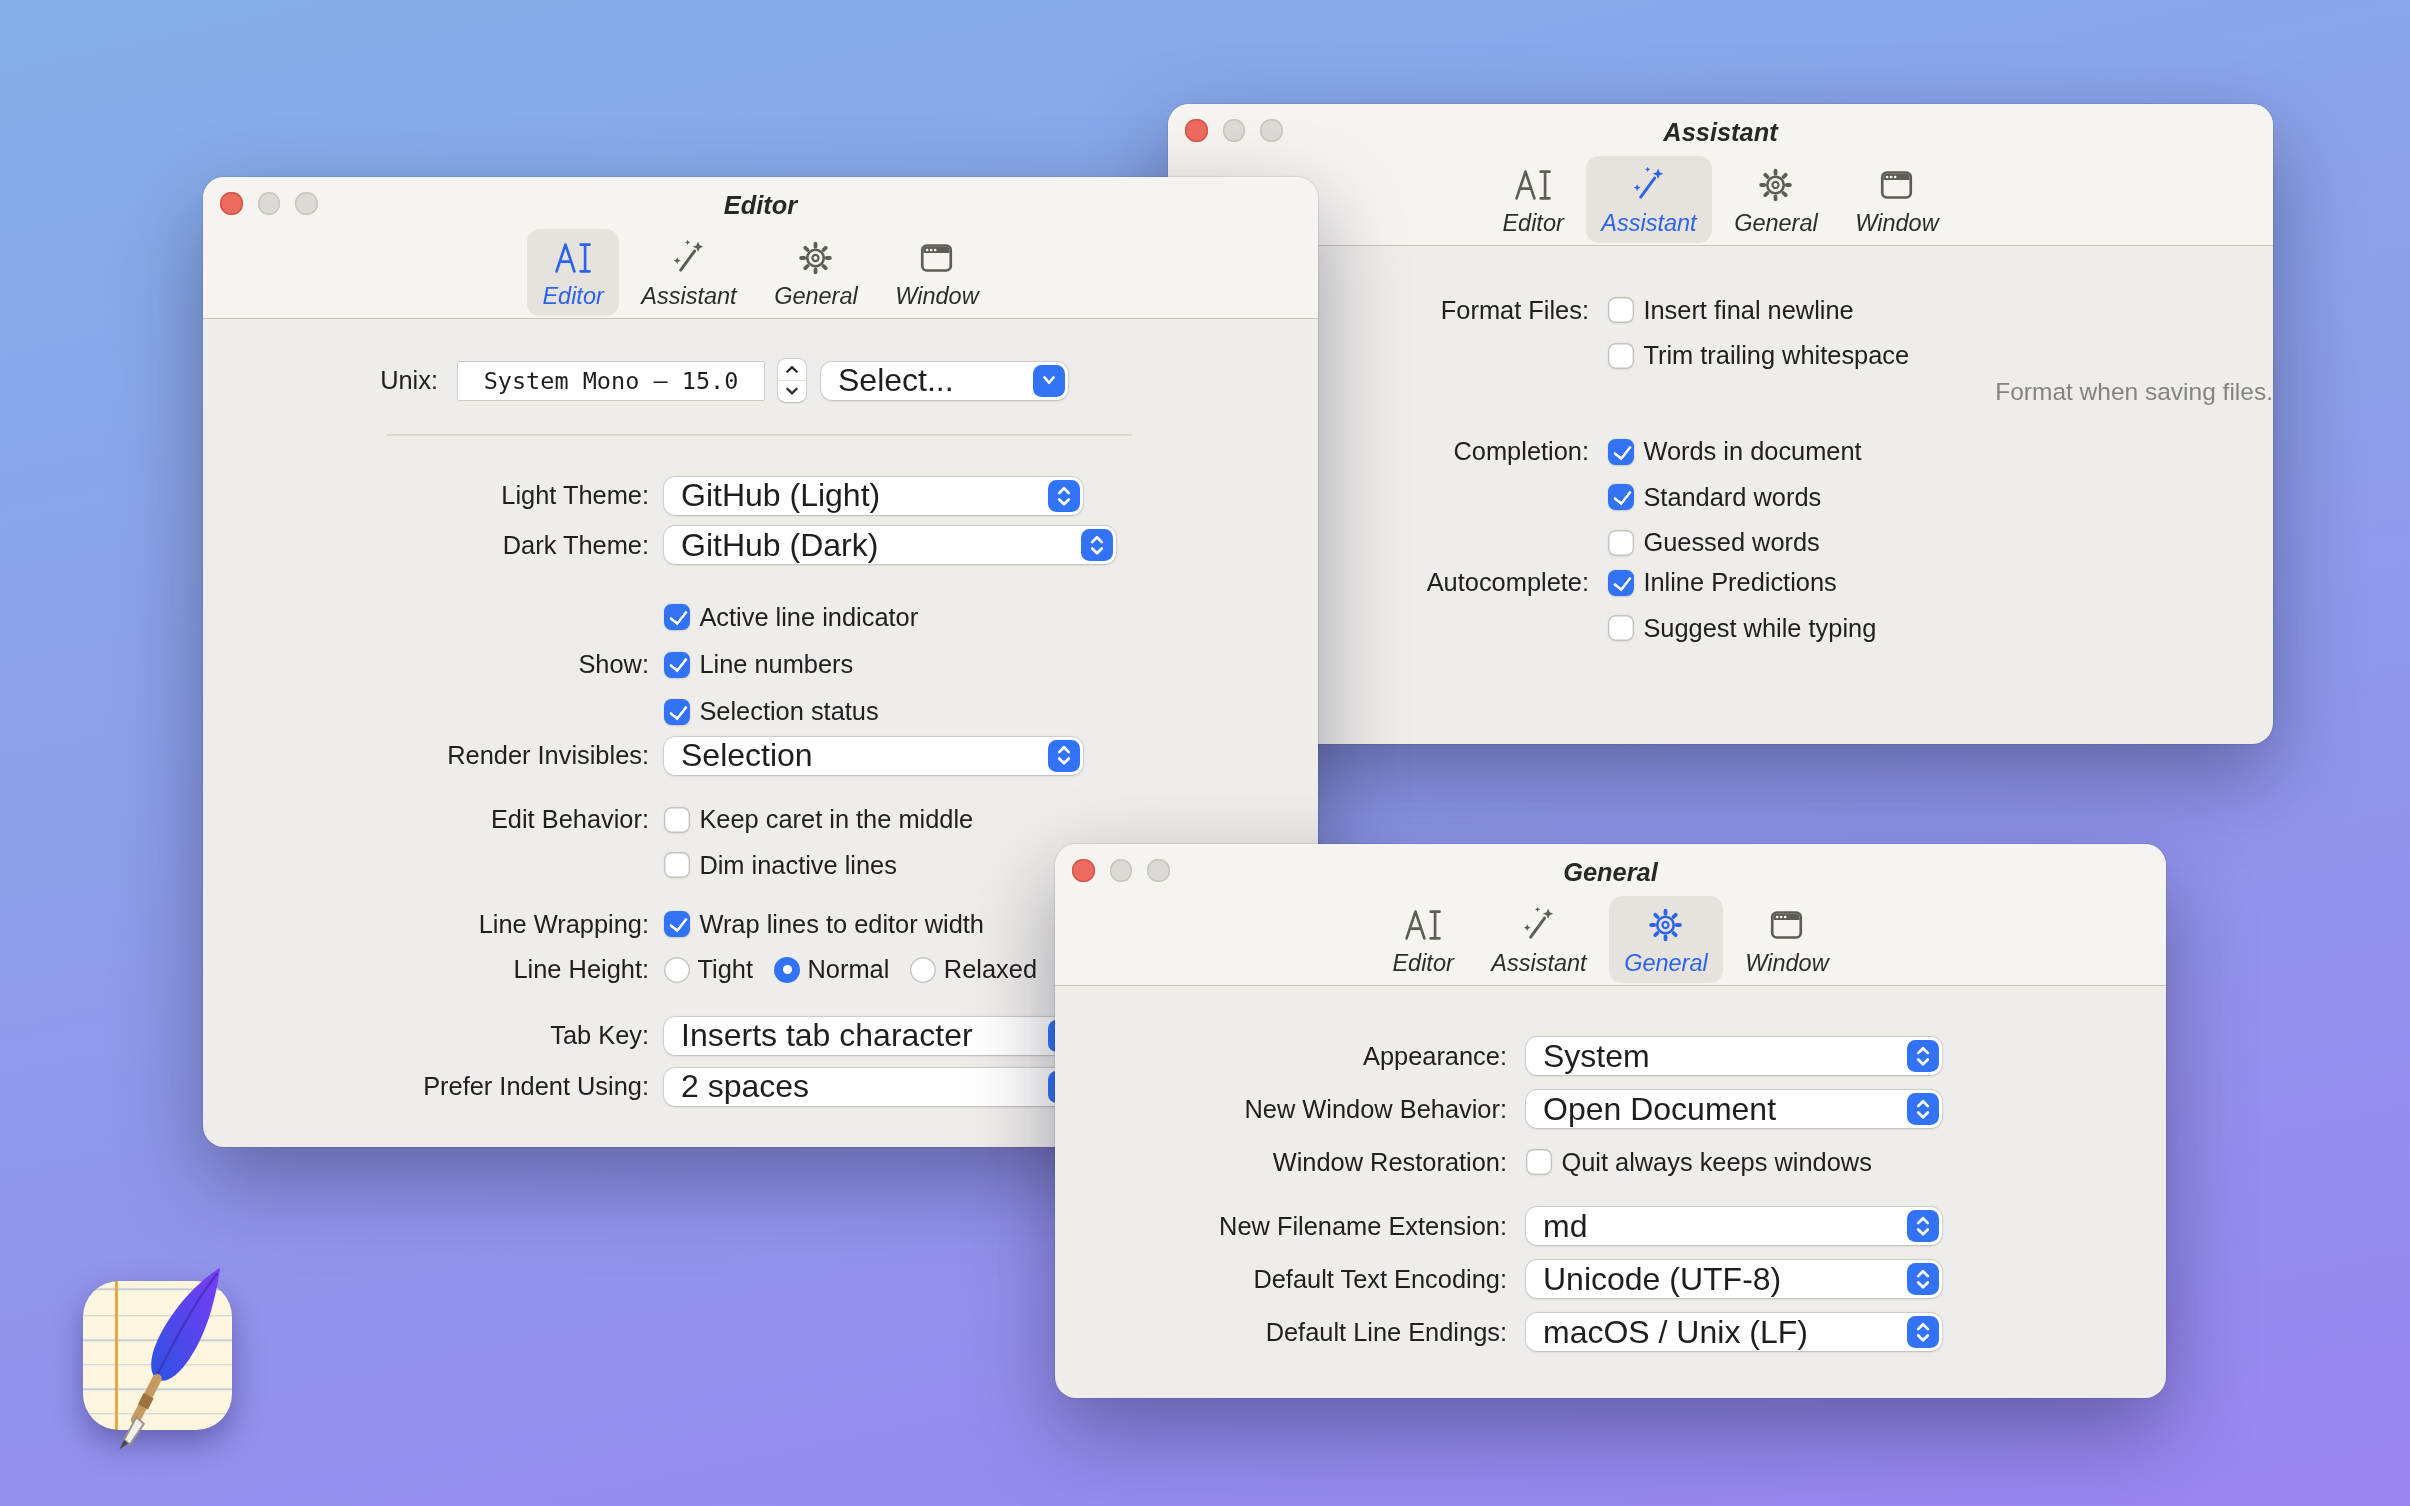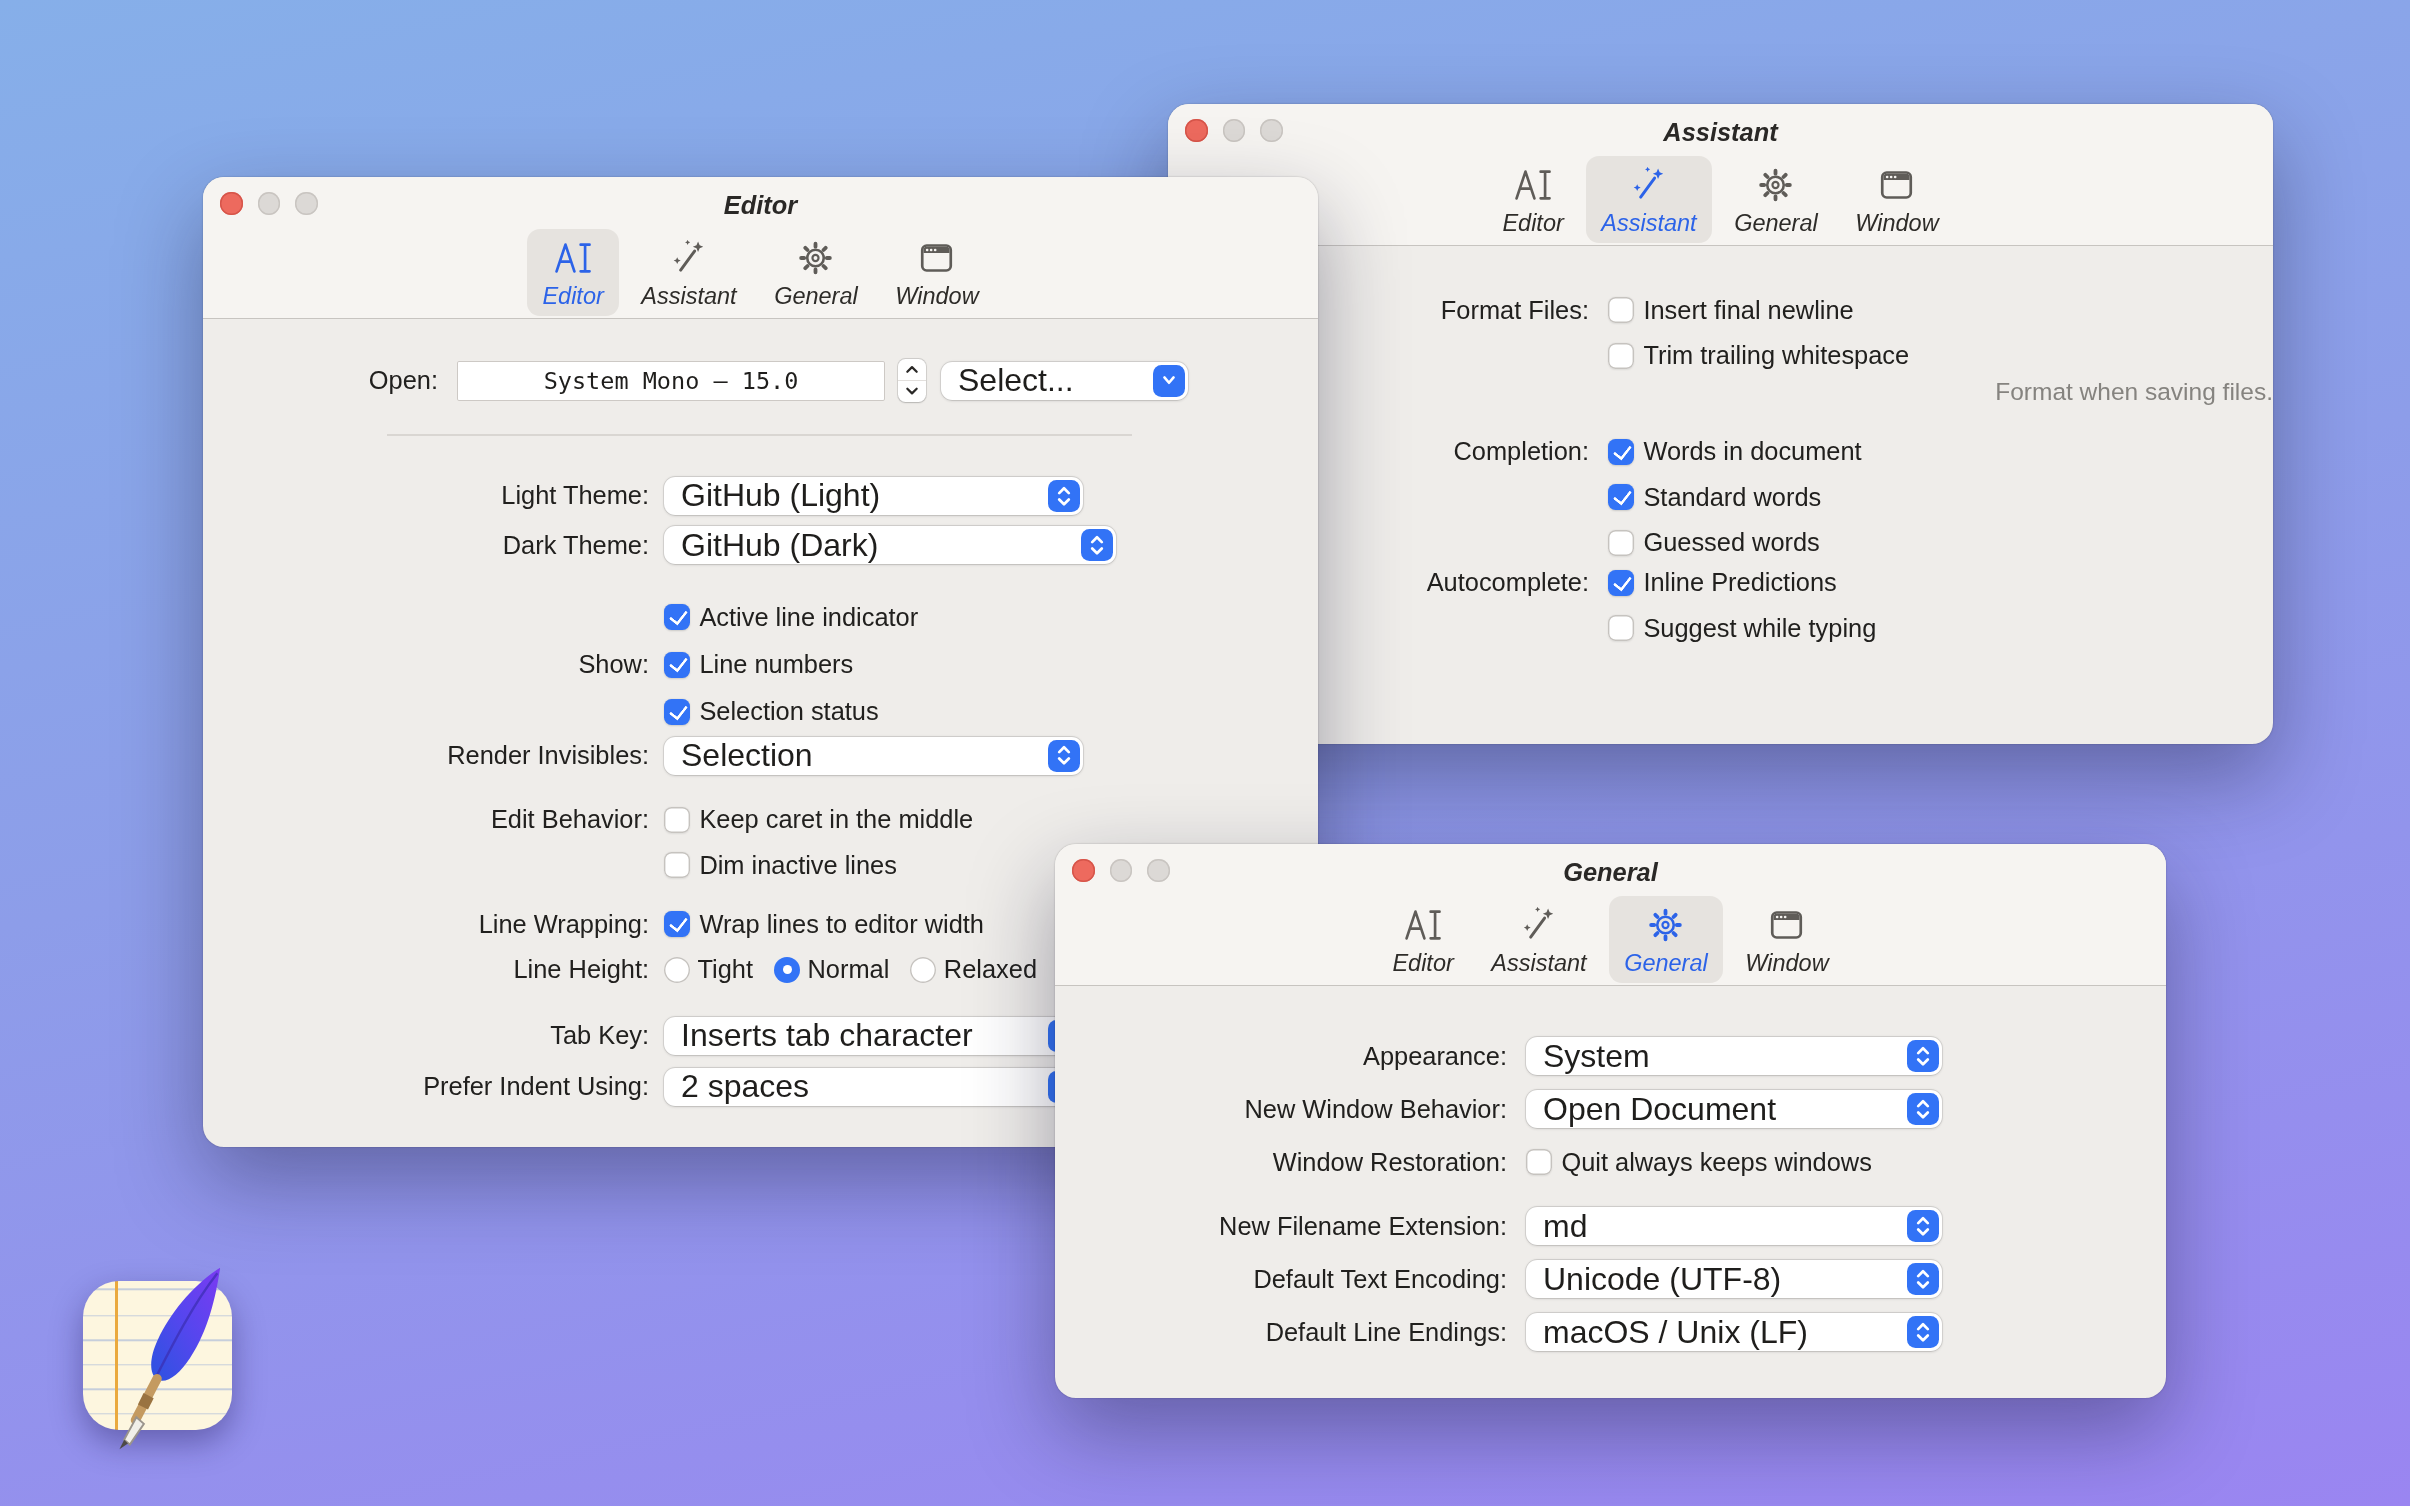--- a/index.html
+++ b/index.html
@@ -61,21 +61,21 @@
   .rd.on::after { content:""; position:absolute; left:8.5px; top:8.5px; width:9.4px; height:9.4px; border-radius:50%; background:#fff; }
   .ritem { display:flex; align-items:center; margin-right:21px; }
 
   .popup, .pulldown { height:38px; background:#fff; border-radius:11.3px;
         box-shadow:0 0 0 0.9px rgba(0,0,0,.09), 0 0.9px 2.8px rgba(0,0,0,.14);
         display:flex; align-items:center; padding:0 2.8px 0 17px; }
   .pval { flex:1; font-size:32px; color:#1f1e1c; white-space:nowrap; overflow:hidden; }
   .cap { width:32px; height:32px; border-radius:8.5px; background:#3273f6;
         display:flex; align-items:center; justify-content:center; flex-shrink:0; }
 
-  .field { width:428px; height:40px; background:#fff; border:0.9px solid #cdc9c5; border-radius:1.9px;
+  .field { width:308px; height:40px; background:#fff; border:0.9px solid #cdc9c5; border-radius:1.9px;
         display:flex; align-items:center; justify-content:center;
         font-family:"DejaVu Sans Mono", monospace; font-size:23.5px; color:#1f1e1c; }
   .stepper { width:28px; height:43px; margin:0 15px 0 13px; background:#fff; border-radius:7.5px;
         box-shadow:0 0 0 0.9px rgba(0,0,0,.1), 0 0.9px 1.9px rgba(0,0,0,.15);
         display:flex; flex-direction:column; overflow:hidden; }
   .stephalf { flex:1; display:flex; align-items:center; justify-content:center; }
   .stephalf:first-child { border-bottom:0.9px solid #e2dfdc; }
 
   
   #assistant-window { left:1168px; top:104px; width:1105px; height:640px; z-index:1; }
@@ -256,21 +256,21 @@
               <circle cx="17" cy="12" r="1.5" fill="#f6f4f1"></circle>
               <circle cx="21.5" cy="12" r="1.5" fill="#f6f4f1"></circle>
             </svg>
           </span>
         <span class="tlabel">Window</span>
       </div>
     </div>
   </div>
   <div class="content">
     <div class="row" style="min-height:41px">
-      <div class="rlabel" style="width:235px; margin-right:19px">Open:</div>
+      <div class="rlabel" style="width:235px; margin-right:19px">Unix:</div>
       <div class="field">System Mono — 15.0</div>
       <div class="stepper">
         <div class="stephalf">
             <svg viewBox="0 0 16 10" width="14" height="8.5">
               <path d="M2.5 8l5.5-5.5L13.5 8" fill="none" stroke="#2a2826" stroke-width="2.6" stroke-linecap="round" stroke-linejoin="round"></path>
             </svg>
           </div>
         <div class="stephalf">
             <svg viewBox="0 0 16 10" width="14" height="8.5">
               <path d="M2.5 2l5.5 5.5L13.5 2" fill="none" stroke="#2a2826" stroke-width="2.6" stroke-linecap="round" stroke-linejoin="round"></path>

